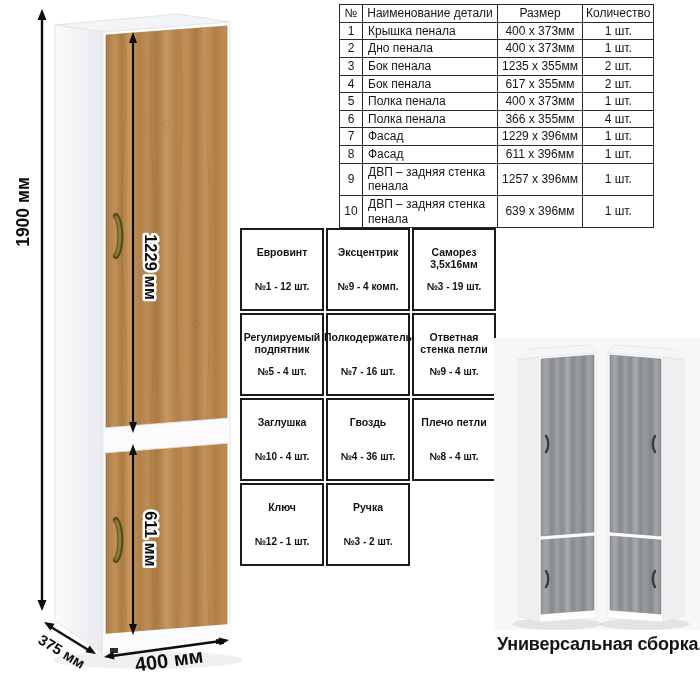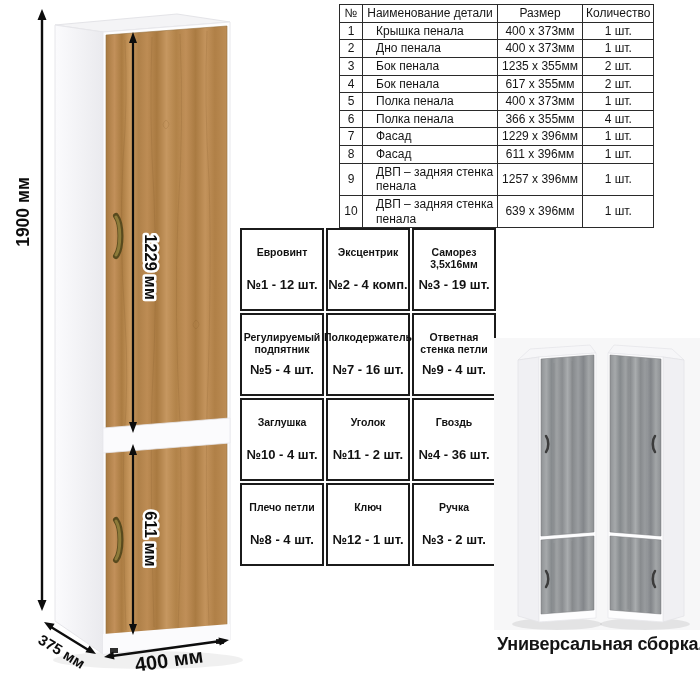--- a/index.html
+++ b/index.html
@@ -11,29 +11,29 @@
   .dim-lg{font-size:17.5px;}
   .dim-md{font-size:16.5px;}
   .dim-sm{font-size:15px;}
   .dim-xl{font-size:20px;}
   .halo{paint-order:stroke;stroke:#ffffff;stroke-width:5px;stroke-linejoin:round;}
   
   .parts{position:absolute;left:339px;top:4px;border-collapse:collapse;table-layout:fixed;
          font-size:12px;line-height:1.22;color:#151515;}
   .parts th,.parts td{border:1.6px solid #2a2a2a;padding:1px 3px;text-align:center;font-weight:400;
          overflow:hidden;}
-  .parts td.nm{text-align:left;padding-left:13px;}
+  .parts td.nm{text-align:left;padding-left:5px;}
   
   .hw-grid{position:absolute;left:240px;top:228px;display:grid;
            grid-template-columns:repeat(3,84px);grid-auto-rows:83px;gap:2px;}
   .hw-cell{border:2px solid #1b1b1b;background:#fff;box-sizing:border-box;
            display:flex;flex-direction:column;align-items:center;justify-content:space-between;
            padding:17px 1px;}
   .hw-title{font-weight:bold;font-size:10.5px;text-align:center;line-height:1.12;}
-  .hw-count{font-weight:bold;font-size:13px;white-space:nowrap;text-align:right;}
+  .hw-count{font-weight:bold;font-size:10px;white-space:nowrap;text-align:right;}
   .hw-icon{flex:1;display:flex;align-items:center;justify-content:center;min-height:0;}
   .hw-icon svg{max-width:78px;max-height:40px;}
   
   .universal{position:absolute;left:488px;top:338px;width:212px;margin-left:6px;}
   .uni-caption{position:absolute;left:-6px;top:296px;width:224px;text-align:center;
                font-weight:bold;font-size:18px;color:#141414;letter-spacing:-0.2px;}
 </style>
 </head>
 <body>
 
@@ -230,21 +230,21 @@
           <rect x="23.8" y="6" width="3.4" height="7"></rect>
           <rect x="21.5" y="13" width="8" height="13" rx="1.5"></rect>
           <path d="M23.5 26 h4 v5.5 l-2 4 -2 -4 z"></path>
         </g>
         <path d="M22.5 16 h6 M22.5 19 h6 M22.5 22 h6" stroke="#a0a0a0"></path>
         <circle cx="51" cy="33" r="10.5" fill="#f3f3f1" stroke="#6e6e6e" stroke-width="1.3"></circle>
         <circle cx="51" cy="33" r="5.5" fill="#fff" stroke="#9a9a9a"></circle>
         <path d="M41.5 29.5 a10.5 10.5 0 0 1 4 -6 M60.5 29.5 a10.5 10.5 0 0 0 -4 -6" stroke="#9a9a9a" fill="none"></path>
       </svg>
         </div>
-      <div class="hw-count">№2 - 4 комп.</div>
+      <div class="hw-count">№9 - 4 комп.</div>
     </div>
 
     <div class="hw-cell">
       <div class="hw-title">Саморез 3,5x16мм</div>
       <div class="hw-icon">
           <svg viewBox="0 0 72 48">
         <circle cx="11" cy="24" r="8" fill="#fff" stroke="#6e6e6e" stroke-width="1.4"></circle>
         <path d="M7 24 h8 M11 20 v8" stroke="#6e6e6e"></path>
         <path d="M19 24 l3 -5 3.5 10 3.5 -10 3.5 10 3.5 -10 3.5 10 3.5 -10 3.5 10 3 -7" fill="none" stroke="#6e6e6e" stroke-width="1.4" stroke-linejoin="round"></path>
         <path d="M48 19 L63 24 L48 29 Z" fill="#fff" stroke="#6e6e6e" stroke-width="1.3"></path>
@@ -308,35 +308,20 @@
         <ellipse cx="36" cy="23" rx="10.5" ry="7" fill="none" stroke="#cfcfc9" stroke-width="1.2"></ellipse>
         <circle cx="24" cy="17" r="1.6" fill="#c7c7c1"></circle>
             <circle cx="48" cy="17" r="1.6" fill="#c7c7c1"></circle>
         <circle cx="24" cy="31" r="1.6" fill="#c7c7c1"></circle>
             <circle cx="48" cy="31" r="1.6" fill="#c7c7c1"></circle>
       </svg>
         </div>
       <div class="hw-count">№10 - 4 шт.</div>
     </div>
 
-    <div class="hw-cell">
-      <div class="hw-title">Уголок</div>
-      <div class="hw-icon">
-          <svg viewBox="0 0 72 48">
-        <g fill="#fdfdfb" stroke="#6e6e6e" stroke-width="1.2" stroke-linejoin="round">
-          <path d="M10 6 l10 3 v20 l8 6 v7 l-18 -7 z"></path>
-          <ellipse cx="15.5" cy="13" rx="2" ry="2.8" fill="#fff"></ellipse>
-          <path d="M38 10 l16 -3 5 4 v17 l-16 3 -5 -4 z"></path>
-          <path d="M38 28 l16 -3 11 9 -16 3 z"></path>
-          <ellipse cx="44.5" cy="15" rx="2" ry="2.6" fill="#fff"></ellipse>
-        </g>
-      </svg>
-        </div>
-      <div class="hw-count">№11 - 2 шт.</div>
-    </div>
 
     <div class="hw-cell">
       <div class="hw-title">Гвоздь</div>
       <div class="hw-icon">
           <svg viewBox="0 0 72 48">
         <ellipse cx="9" cy="24" rx="2.6" ry="6.5" fill="#fff" stroke="#7b7b7b" stroke-width="1.3"></ellipse>
         <path d="M11.5 21.8 H52 L64 24 52 26.2 H11.5 Z" fill="#fff" stroke="#7b7b7b" stroke-width="1.2"></path>
         <path d="M13 23.2 h6 M13 25 h6" stroke="#c4c4c4"></path>
       </svg>
         </div>

